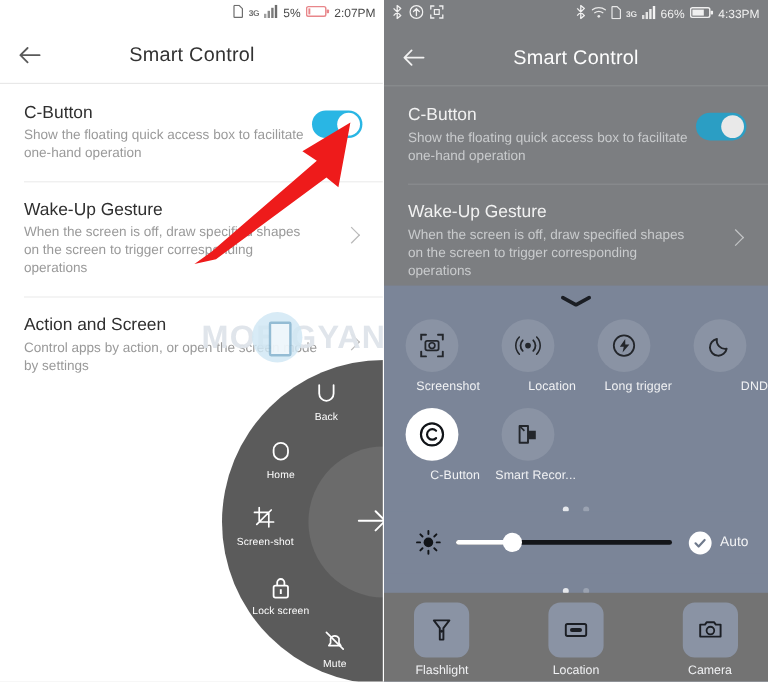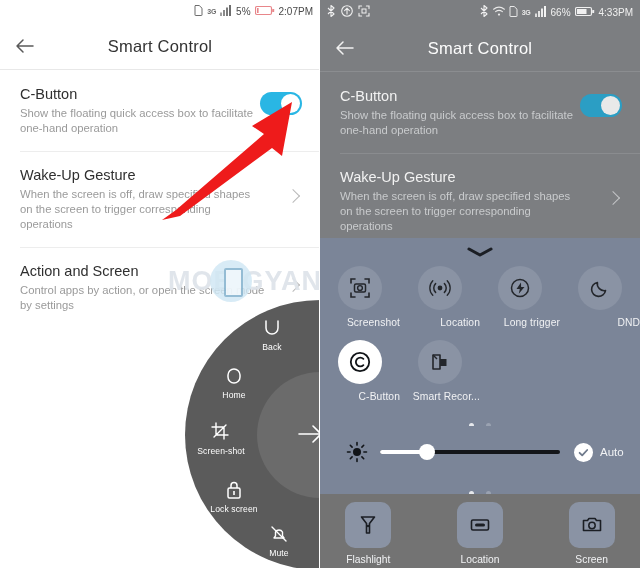--- a/index.html
+++ b/index.html
@@ -439,20 +439,20 @@
           </div>
           <div class="lb">Location</div>
         </div>
         <div class="app">
           <div class="sq">
             <svg width="22" height="22" viewBox="0 0 22 22">
                 <path d="M2.5 6.5h4l1.5-2h6l1.5 2h4v10h-17z" fill="none" stroke="#1b1e24" stroke-width="1.6" stroke-linejoin="round"></path>
                 <circle cx="11" cy="11.5" r="3.2" fill="none" stroke="#1b1e24" stroke-width="1.5"></circle>
               </svg>
           </div>
-          <div class="lb">Screen</div>
+          <div class="lb">Camera</div>
         </div>
       </div>
     </div>
 
   </div>
 
 </div>
 
 </body></html>

